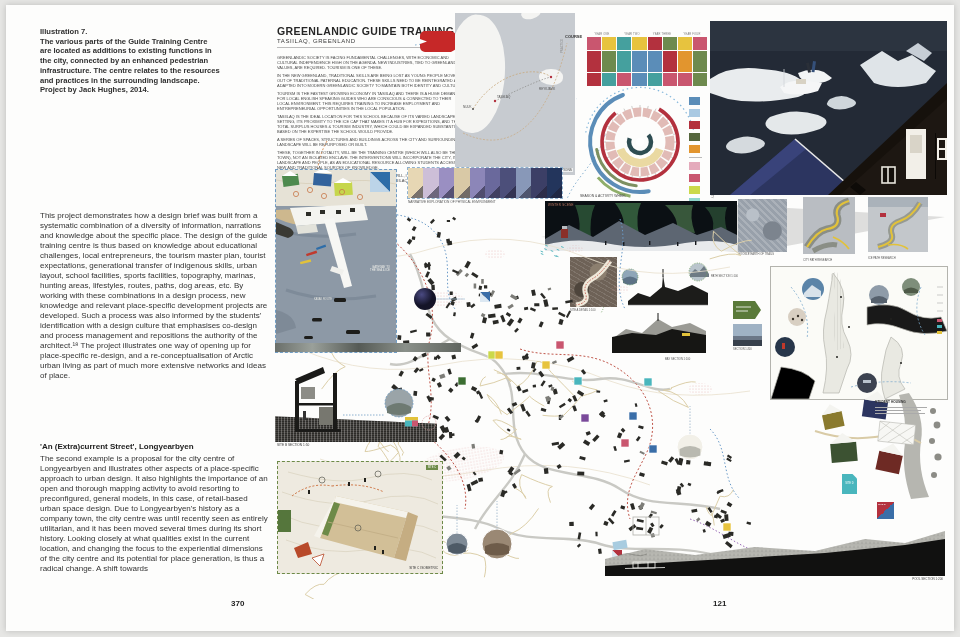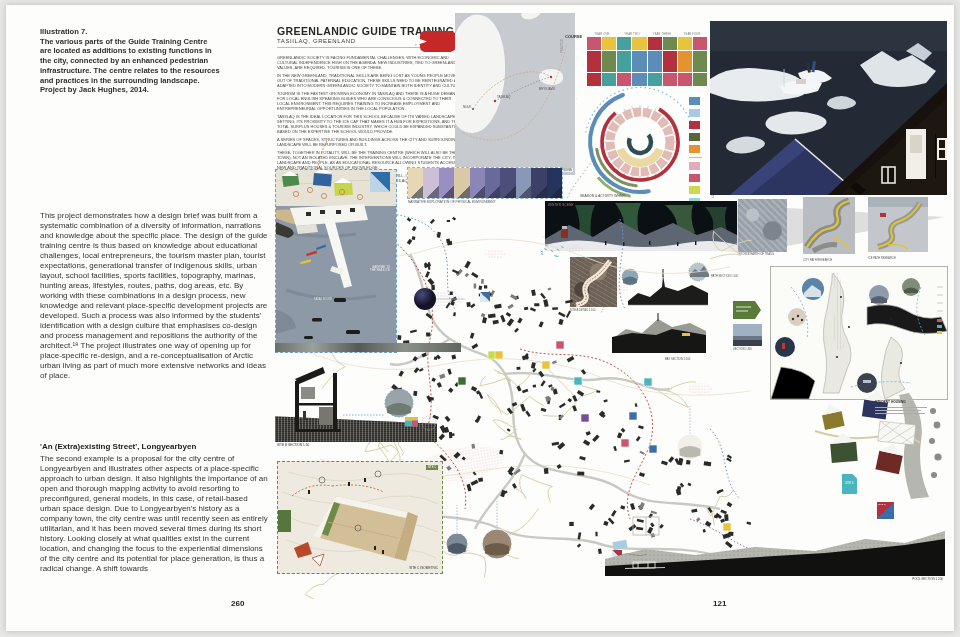--- a/index.html
+++ b/index.html
@@ -97,23 +97,23 @@
 <div id="spread">
 
   <div class="abs" id="caption">Illustration 7.
 The various parts of the Guide Training Centre
 are located as additions to existing functions in
 the city, connected by an enhanced pedestrian
 infrastructure. The centre relates to the resources
 and practices in the surrounding landscape.
 Project by Jack Hughes, 2014.</div>
   <div class="abs" id="body1">This project demonstrates how a design brief was built from a systematic combination of a diversity of information, narrations and knowledge about the specific place. The design of the guide training centre is thus based on knowledge about educational challenges, local entrepreneurs, the tourism master plan, tourist expectations, generational transfer of indigenous skills, urban layout, school facilities, sports facilities, topography, marinas, hunting areas, lifestyles, routes, paths, dog areas, etc. By working with these combinations in a design process, new knowledge and relevant place-specific development projects are developed. Such a process was also informed by the students' identification with a design culture that emphasises co-design and process management and repositions the authority of the architect.¹⁸ The project illustrates one way of opening up for place-specific re-design, and a re-conceptualisation of Arctic urban living as part of much more extensive networks and ideas of place.</div>
-  <div class="abs" id="heading2">'An (Extra)existing Street', Longyearbyen</div>
+  <div class="abs" id="heading2">'An (Extra)current Street', Longyearbyen</div>
   <div class="abs" id="body2">The second example is a proposal for the city centre of Longyearbyen and illustrates other aspects of a place-specific approach to urban design. It also highlights the importance of an open and thorough mapping activity to avoid resorting to preconfigured, general models, in this case, of retail-based urban space design. Due to Longyearbyen's history as a company town, the city centre was until recently seen as entirely utilitarian, and it has been moved several times during its short history. Looking closely at what qualities exist in the current location, and changing the focus to the experiential dimensions of the city centre and its potential for place generation, is thus a radical change. A shift towards</div>
-  <div class="abs pagenum" style="left:225px;">260</div>
+  <div class="abs pagenum" style="left:225px;">370</div>
   <div class="abs pagenum" style="left:707px;">121</div>
 
   <div class="abs" id="poster">
 
     <svg class="abs" id="connectors" style="left:0;top:0;" width="685" height="592">
       <path d="M150 32 C220 22, 262 46, 300 38" fill="none" stroke="#7aa8cc" stroke-width=".9" stroke-dasharray="1.5 2.5"></path>
       <path d="M200 58 C244 80, 282 68, 312 86" fill="none" stroke="#7aa8cc" stroke-width=".9" stroke-dasharray="1.5 2.5"></path>
       <path d="M340 122 C332 150, 312 162, 302 186" fill="none" stroke="#7aa8cc" stroke-width=".9" stroke-dasharray="1.5 2.5"></path>
       <path d="M62 128 C44 160, 58 182, 46 206" fill="none" stroke="#d8884a" stroke-width=".9" stroke-dasharray="2 2"></path>
       <path d="M338 250 C330 272, 346 284, 336 300" fill="none" stroke="#6a9a5a" stroke-width=".8" stroke-dasharray="1 1.6"></path>

